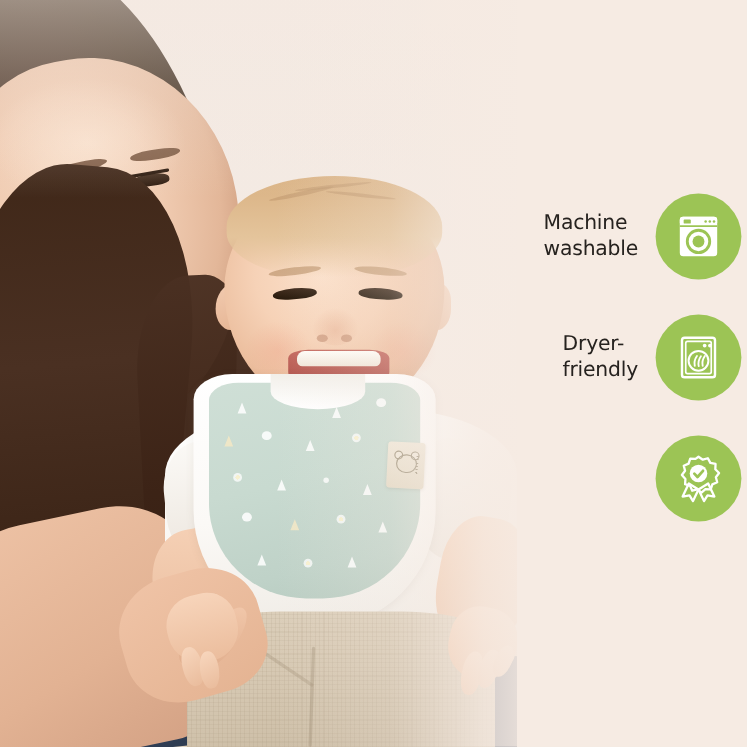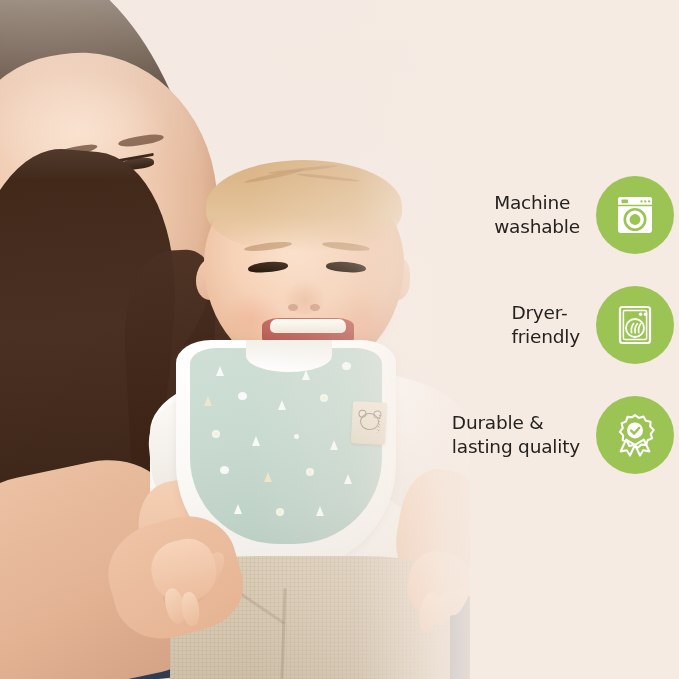--- a/index.html
+++ b/index.html
@@ -407,24 +407,20 @@
             <circle cx="34.4" cy="13.2" r="1.7" fill="#ffffff"></circle>
             <circle cx="24" cy="27" r="9" fill="none" stroke="#ffffff" stroke-width="1.8"></circle>
             <path d="M20.6 31.6 Q19.6 26.8 22.6 22.6" fill="none" stroke="#ffffff" stroke-width="1.7" stroke-linecap="round"></path>
             <path d="M24.2 31.8 Q23.2 27 26.2 22.8" fill="none" stroke="#ffffff" stroke-width="1.7" stroke-linecap="round"></path>
             <path d="M27.8 31.6 Q26.8 26.8 29.8 22.6" fill="none" stroke="#ffffff" stroke-width="1.7" stroke-linecap="round"></path>
           </svg>
         </div>
       </div>
 
       <div class="feature">
-        <div class="feat-text">
-          <span>Durable &amp;</span>
-          <span>lasting quality</span>
-        </div>
         <div class="circle">
           <svg width="48" height="48" viewBox="0 0 48 48">
             <path d="M24 4.2 l3.9 2.7 4.6-1.3 2.3 4.2 4.7 1 -0.2 4.8 3.4 3.4 -2.9 3.8 1.2 4.6 -4.4 1.9 -1.5 4.6 -4.8-0.3 -3.6 3.2 -3.8-2.9 -4.6 1.2 -1.9-4.4 -4.6-1.5 0.3-4.8 -3.2-3.6 2.9-3.8 -1.2-4.6 4.4-1.9 1.5-4.6 4.8 0.3 z" fill="none" stroke="#ffffff" stroke-width="2.1" stroke-linejoin="round"></path>
             <path d="M15.2 28.6 L9.6 40.4 l6.2-1.1 3.2 5.2 5.0-10.6 z" fill="none" stroke="#ffffff" stroke-width="2.1" stroke-linejoin="round"></path>
             <path d="M32.8 28.6 L38.4 40.4 l-6.2-1.1 -3.2 5.2 -5.0-10.6 z" fill="none" stroke="#ffffff" stroke-width="2.1" stroke-linejoin="round"></path>
             <circle cx="24" cy="19.4" r="8" fill="#ffffff"></circle>
             <path d="M20.2 19.6 l2.9 3.0 5.0-5.6" fill="none" stroke="#9cc455" stroke-width="2.5" stroke-linecap="round" stroke-linejoin="round"></path>
           </svg>
         </div>
       </div>

